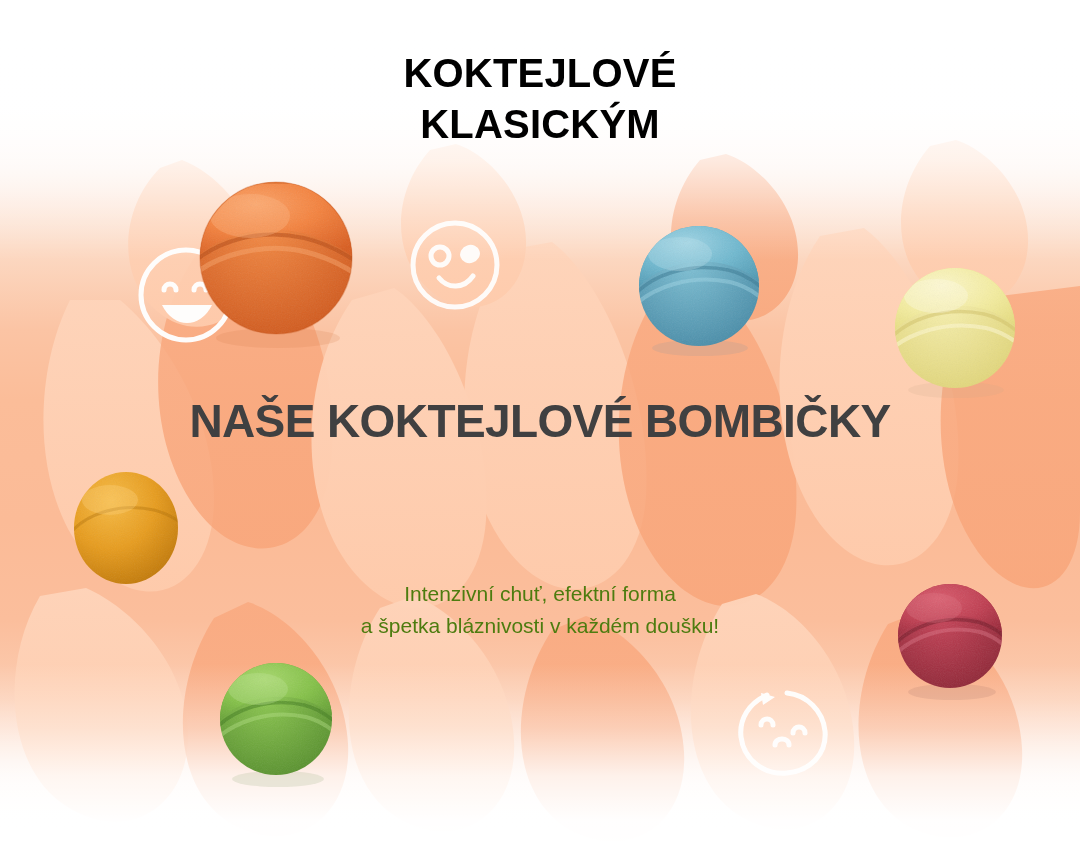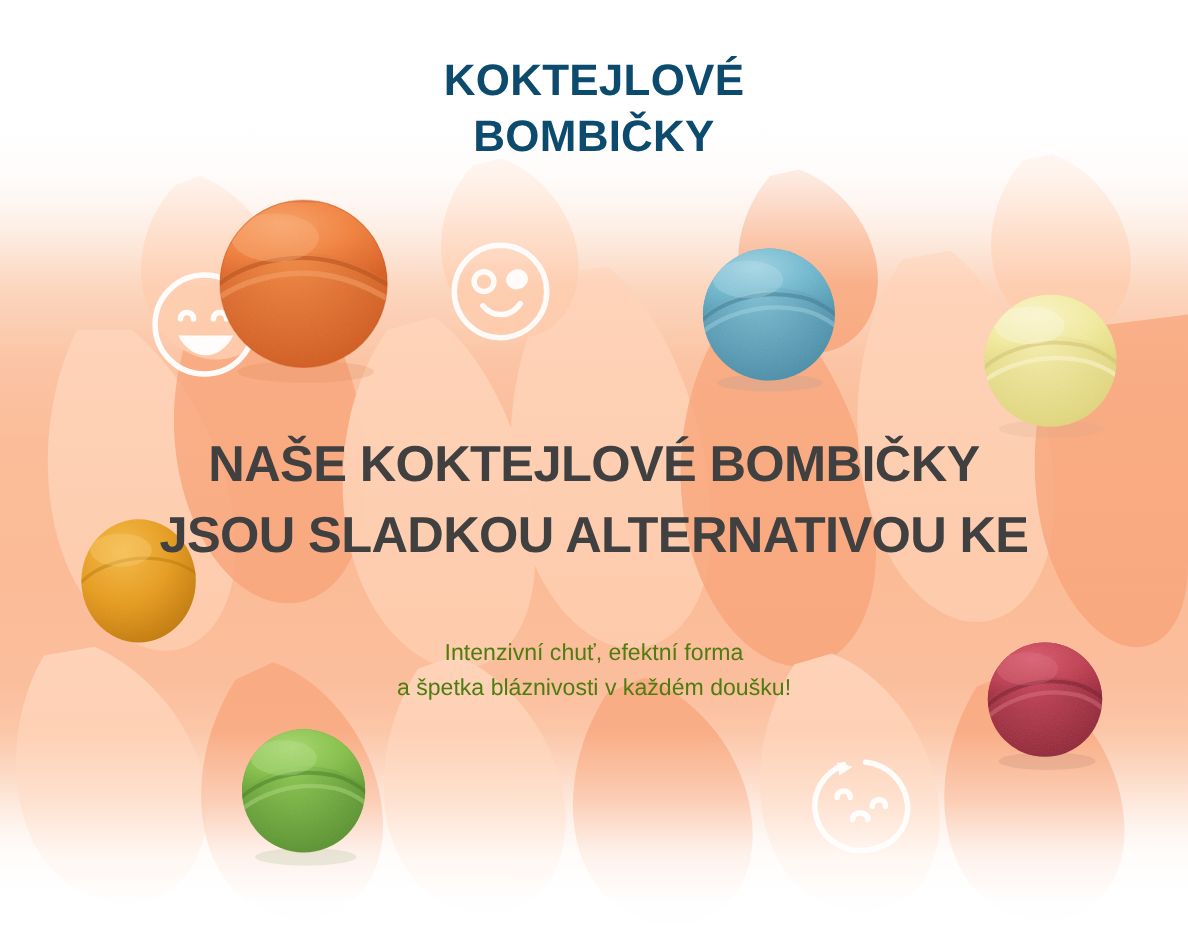--- a/index.html
+++ b/index.html
@@ -87,21 +87,21 @@
   #bomb-amber  { left: 68px;   top: 466px; }
   #bomb-green  { left: 210px;  top: 655px; }
   #bomb-red    { left: 890px;  top: 578px; }
 
   
   .eyebrow {
     position: absolute;
     left: 0; top: 48px;
     width: 1080px;
     text-align: center;
-    color: #0c4a6e;
+    color: #000000;
     font-size: 40px;
     font-weight: bold;
     line-height: 1.28;
     letter-spacing: 0.2px;
     z-index: 40;
   }
   .eyebrow span { display: block; }
 
   .headline {
     position: absolute;
@@ -408,26 +408,25 @@
         <path d="M0 72 C 18 48, 54 36, 88 44 C 110 50, 124 68, 124 68" fill="none" stroke="#6f1726" stroke-width="3.5" opacity="0.5"></path>
         <path d="M0 82 C 20 58, 56 46, 90 54 C 112 60, 126 80, 126 80" fill="none" stroke="#e07a8b" stroke-width="4" opacity="0.4"></path>
         <ellipse cx="44" cy="30" rx="28" ry="15" fill="#e2798a" opacity="0.28"></ellipse>
       </g>
       <circle cx="60" cy="58" r="52" fill="#ffffff" opacity="0.5" filter="url(#grainR)"></circle>
     </svg>
   </div>
 
   <div class="eyebrow">
     <span>KOKTEJLOVÉ</span>
-    <span>BOMBIČKY</span>
+    <span>KLASICKÝM</span>
   </div>
 
   <div class="headline">
     <span>NAŠE KOKTEJLOVÉ BOMBIČKY</span>
-    <span>JSOU SLADKOU ALTERNATIVOU KE</span>
   </div>
 
   <div class="subline">
     <span>Intenzivní chuť, efektní forma</span>
     <span>a špetka bláznivosti v každém doušku!</span>
   </div>
 
 </div>
 
 </body></html>

